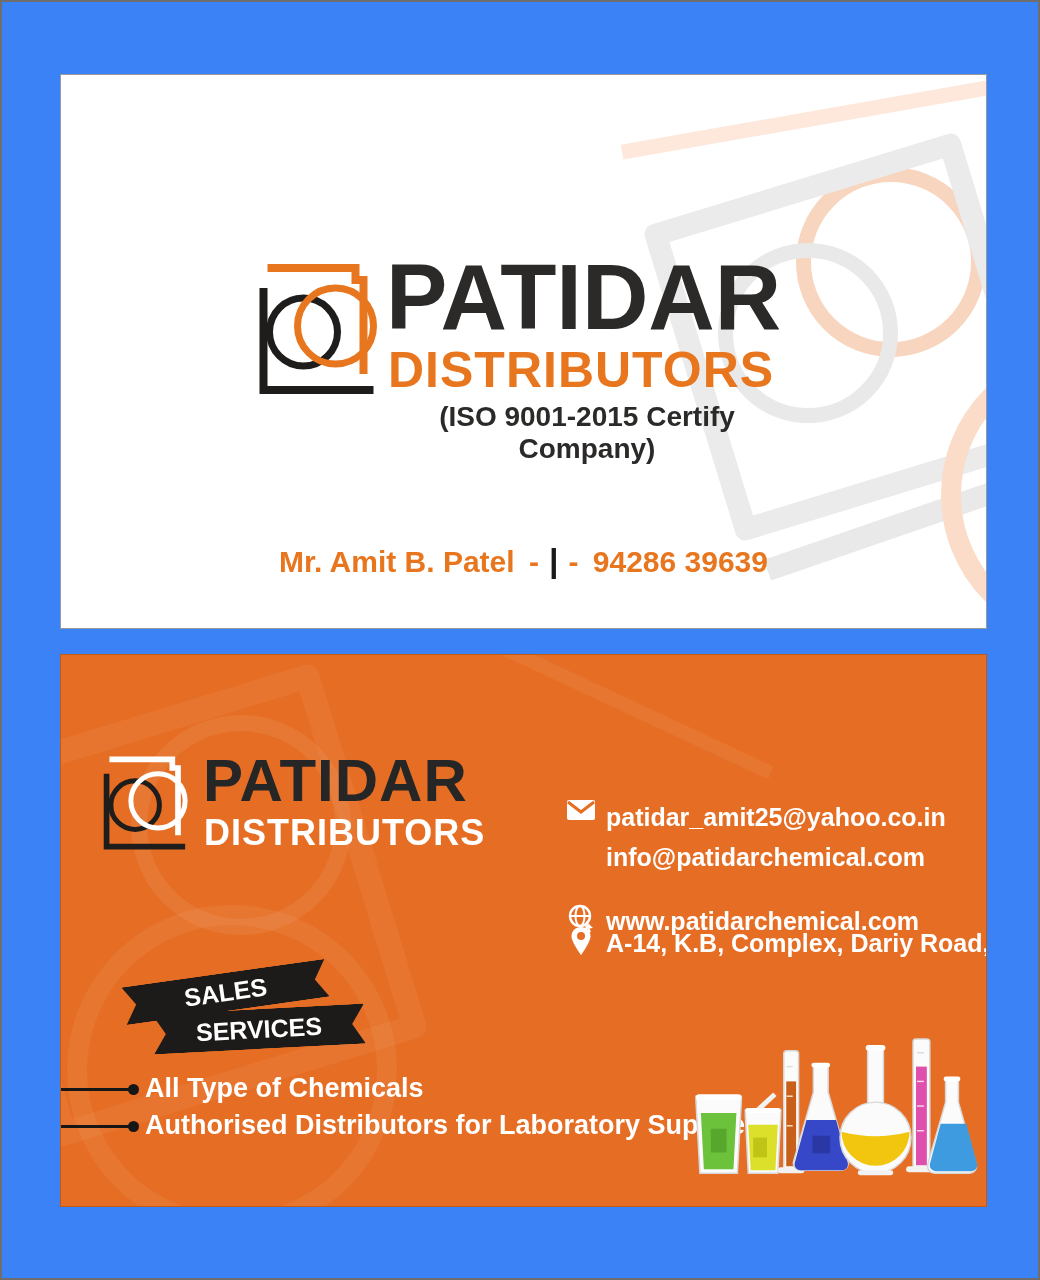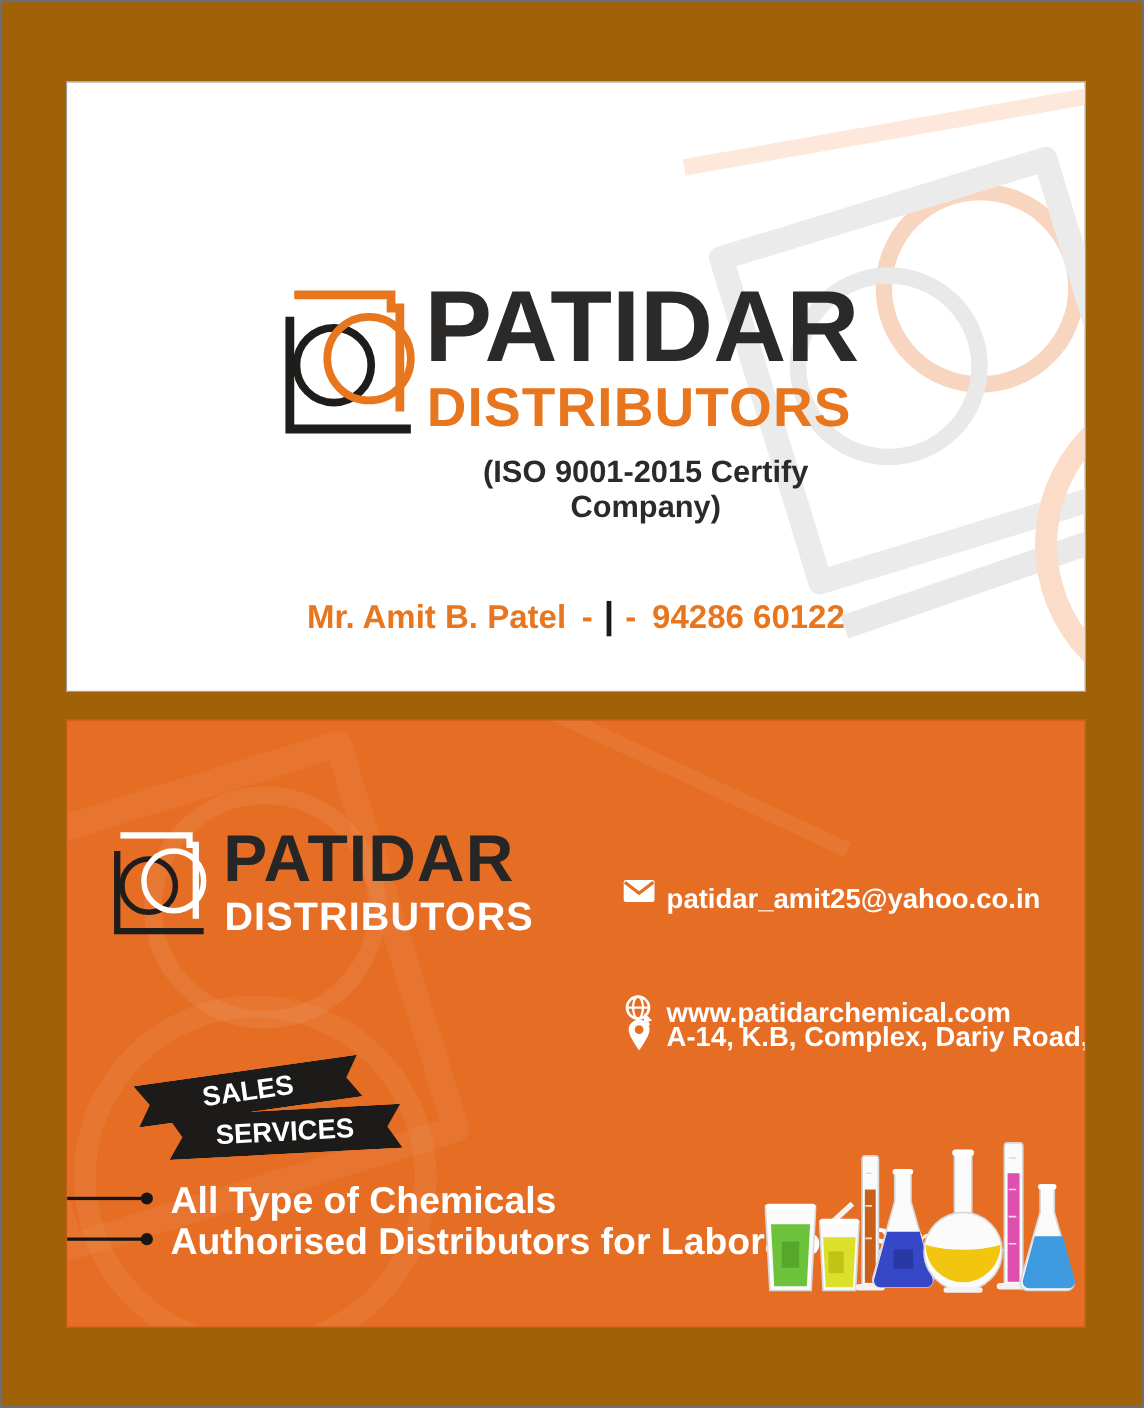--- a/index.html
+++ b/index.html
@@ -1,39 +1,39 @@
 <!DOCTYPE html>
 <html><head>
 <meta charset="utf-8">
 <style>
   html,body{margin:0;padding:0;background:#ffffff;}
   *{box-sizing:border-box;}
   .page{
-    position:relative;width:1040px;height:1280px;background:#a16207;
+    position:relative;width:1040px;height:1280px;background:#3b82f6;
     border:2px solid #6e6e6e;overflow:hidden;
     font-family:"Liberation Sans", sans-serif;font-weight:bold;
   }
   
   .card-front{
     position:absolute;left:58px;top:72px;width:927px;height:555px;
     background:#ffffff;border:1px solid #9a9a9a;overflow:hidden;
   }
   .wm{position:absolute;}
   .wm-ring{border-radius:50%;}
   .fr-bar{left:558px;top:35px;width:400px;height:15px;background:#FDE8DB;transform:rotate(-10deg);}
   .fr-ring-orange{left:735px;top:92px;width:190px;height:190px;border:15px solid #F8D5BE;}
   .fr-ring-gray{left:657px;top:168px;width:180px;height:180px;border:15px solid #E9E9E9;}
   .fr-square-gray{left:622px;top:97px;width:330px;height:330px;border:22px solid #EBEBEB;border-radius:10px;transform:rotate(-17deg);}
   .fr-band-gray{left:700px;top:445px;width:240px;height:22px;background:#E9E9E9;transform:rotate(-19deg);}
   .fr-ring-orange2{left:880px;top:270px;width:300px;height:300px;border:20px solid #FBDCC8;}
 
   .front-logo{position:absolute;left:190px;top:181px;width:141px;height:146px;}
   .front-brand{position:absolute;left:325px;top:176px;font-size:92px;letter-spacing:0px;color:#2B2A29;line-height:1;}
   .front-division{position:absolute;left:327px;top:270px;font-size:50px;letter-spacing:1px;color:#E8761E;line-height:1;}
-  .front-iso{position:absolute;left:306px;top:338px;width:440px;text-align:center;font-size:28px;color:#2B2A29;}
+  .front-iso{position:absolute;left:306px;top:326px;width:440px;text-align:center;font-size:28px;color:#2B2A29;}
   .front-contact{
     position:absolute;left:0;top:466px;width:100%;text-align:center;
     font-size:30px;color:#E8761E;white-space:nowrap;
   }
   .sep-pipe{color:#1a1a1a;font-size:34px;padding:0 4px;}
   .sep-dash{padding:0 6px;}
 
   
   .card-back{
     position:absolute;left:58px;top:652px;width:927px;height:553px;
@@ -60,21 +60,21 @@
     clip-path:polygon(0 0,100% 0,94% 50%,100% 100%,0 100%,6% 50%);
   }
   .ribbon-sales{left:62px;top:318px;width:205px;height:38px;line-height:38px;font-size:25px;transform:rotate(-8deg);}
   .ribbon-services{left:92px;top:354px;width:212px;height:40px;line-height:40px;font-size:25px;transform:rotate(-3deg);}
 
   .bullet-line{position:absolute;left:0;height:3px;background:#161616;width:70px;}
   .bullet-line::after{
     content:"";position:absolute;right:-8px;top:-4px;width:11px;height:11px;border-radius:50%;background:#161616;
   }
   .bl1{top:433px;} .bl2{top:470px;}
-  .bullet-text{position:absolute;left:94px;font-size:34px;color:#ffffff;white-space:nowrap;}
+  .bullet-text{position:absolute;left:84px;font-size:27px;color:#ffffff;white-space:nowrap;}
   .bt1{top:418px;} .bt2{top:455px;}
 
   .glassware{position:absolute;left:625px;top:382px;width:310px;height:148px;}
 </style>
 </head>
 <body>
 
 <div class="page">
 
   <div class="card-front">
@@ -93,21 +93,21 @@
       <circle cx="84" cy="70" r="38" fill="none" stroke="#E8761E" stroke-width="7"></circle>
     </svg>
 
     <div class="front-brand">PATIDAR</div>
     <div class="front-division">DISTRIBUTORS</div>
     <div class="front-iso">(ISO 9001-2015 Certify Company)</div>
 
     <div class="front-contact">
       <span>Mr. Amit B. Patel</span>
       <span class="sep-dash">-</span><span class="sep-pipe">|</span><span class="sep-dash">-</span>
-      <span>94286 60122</span>
+      <span>94286 39639</span>
     </div>
   </div>
 
   <div class="card-back">
 
     <div class="wm wm-ring bk-ring1"></div>
     <div class="wm wm-ring bk-ring2"></div>
     <div class="wm bk-square"></div>
     <div class="wm bk-band"></div>
 
@@ -121,20 +121,21 @@
     <div class="back-brand">PATIDAR</div>
     <div class="back-division">DISTRIBUTORS</div>
 
     <div class="contact-row row-email">
       <svg class="contact-icon" viewBox="0 0 30 22">
         <rect x="1" y="1" width="28" height="20" rx="2" fill="#ffffff"></rect>
         <path d="M2 3 L15 13 L28 3" fill="none" stroke="#E66E24" stroke-width="3"></path>
       </svg>
       <div class="contact-text">
         <div>patidar_amit25@yahoo.co.in</div>
+        <div>info@patidarchemical.com</div>
       </div>
     </div>
 
     <div class="contact-row row-web">
       <svg class="contact-icon" viewBox="0 0 30 30">
         <circle cx="14" cy="13" r="10" fill="none" stroke="#ffffff" stroke-width="2.4"></circle>
         <ellipse cx="14" cy="13" rx="4.5" ry="10" fill="none" stroke="#ffffff" stroke-width="2"></ellipse>
         <line x1="4" y1="13" x2="24" y2="13" stroke="#ffffff" stroke-width="2"></line>
         <path d="M20 18 L27 25 L23.5 25.5 L25 29 L22.5 29.5 L21.5 25.8 L19 28 Z" fill="#ffffff"></path>
       </svg>

